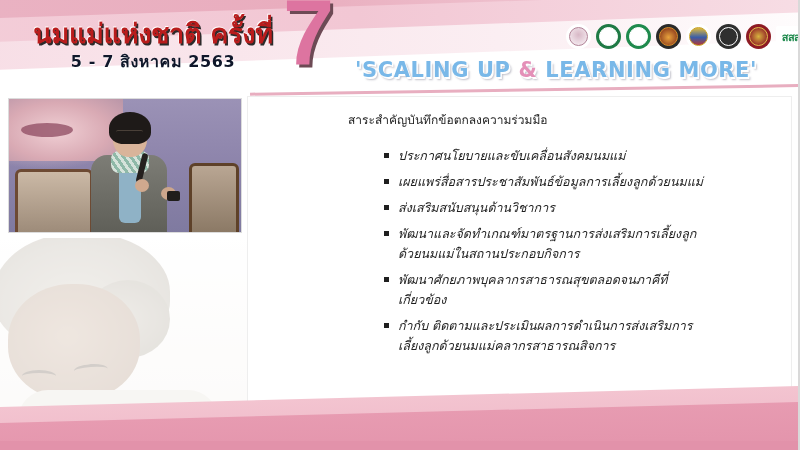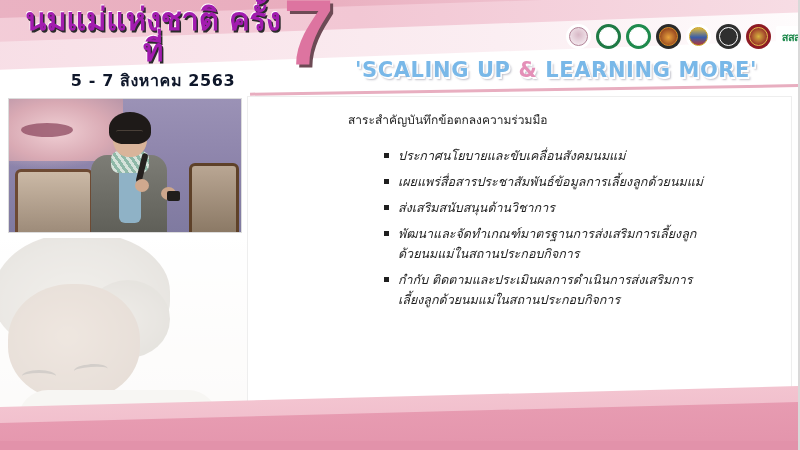--- a/index.html
+++ b/index.html
@@ -76,23 +76,23 @@
     letter-spacing: -0.3px;
   }
   .title-line1 {
     display: block;
     font-size: 25px;
     color: #3d8fd4;
     text-shadow: 1.5px 1.5px 0 #2b2b2b, -0.6px -0.6px 0 #ffffff;
   }
   .title-line2 {
     display: block;
-    font-size: 31px;
-    margin-top: 0;
-    color: #a21caf;
+    font-size: 27px;
+    margin-top: 16px;
+    color: #b91c1c;
     text-shadow: 1.5px 1.5px 0 #2b2b2b, -0.6px -0.6px 0 #ffffff;
   }
   .title-date {
     display: block;
     font-size: 16px;
     margin-top: 7px;
     color: #0f172a;
     font-weight: bold;
     text-shadow: 0.5px 0.5px 0 #ffffff;
     letter-spacing: 0.6px;
@@ -524,22 +524,27 @@
           <span class="bullet-sq"></span>
           <span class="btext">ส่งเสริมสนับสนุนด้านวิชาการ</span>
         </li>
         <li>
           <span class="bullet-sq"></span>
           <span class="btext">พัฒนาและจัดทำเกณฑ์มาตรฐานการส่งเสริมการเลี้ยงลูก</span>
           <span class="btext">ด้วยนมแม่ในสถานประกอบกิจการ</span>
         </li>
         <li>
           <span class="bullet-sq"></span>
+          <span class="btext">พัฒนาศักยภาพบุคลากรสาธารณสุขตลอดจนภาคีที่</span>
+          <span class="btext">เกี่ยวข้อง</span>
+        </li>
+        <li>
+          <span class="bullet-sq"></span>
           <span class="btext">กำกับ ติดตามและประเมินผลการดำเนินการส่งเสริมการ</span>
-          <span class="btext">เลี้ยงลูกด้วยนมแม่ในสถานประกอบกิจการ</span>
+          <span class="btext">เลี้ยงลูกด้วยนมแม่คลากรสาธารณสิจการ</span>
         </li>
       </ul>
 
     </div>
   </div>
 
   <div class="pink-stripe-top"></div>
   <div class="pink-stripe-main"></div>
   <div class="pink-stripe-flat"></div>
 

